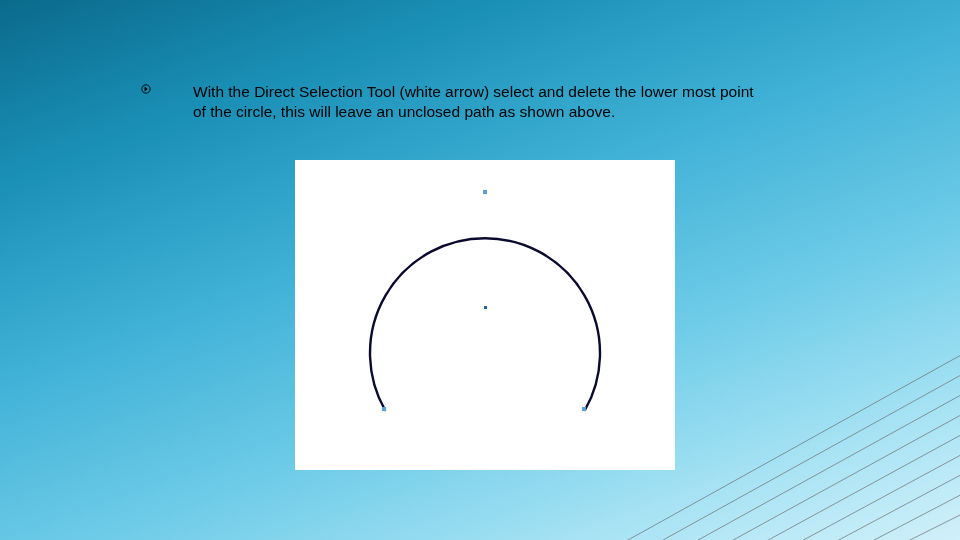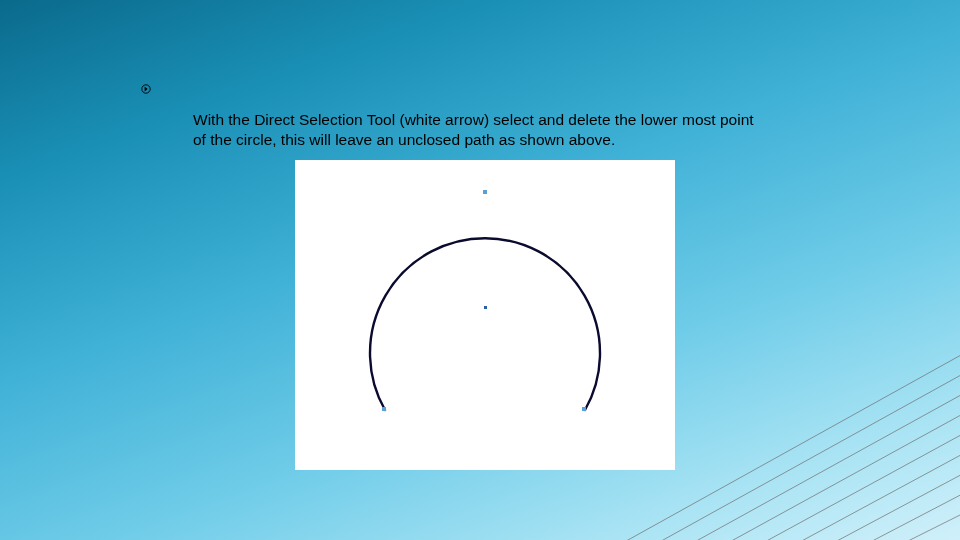--- a/index.html
+++ b/index.html
@@ -21,21 +21,20 @@
     top: 2px;
     width: 10px;
     height: 10px;
   }
   .bullet svg { display: block; }
   .body-text {
     font-size: 15.5px;
     line-height: 1.28;
     color: #000;
     padding-left: 38px;
-    margin-top: 28px;
   }
   .figure {
     position: absolute;
     left: 295px;
     top: 160px;
     width: 380px;
     height: 310px;
     background: #fff;
     display: flex;
     align-items: center;

